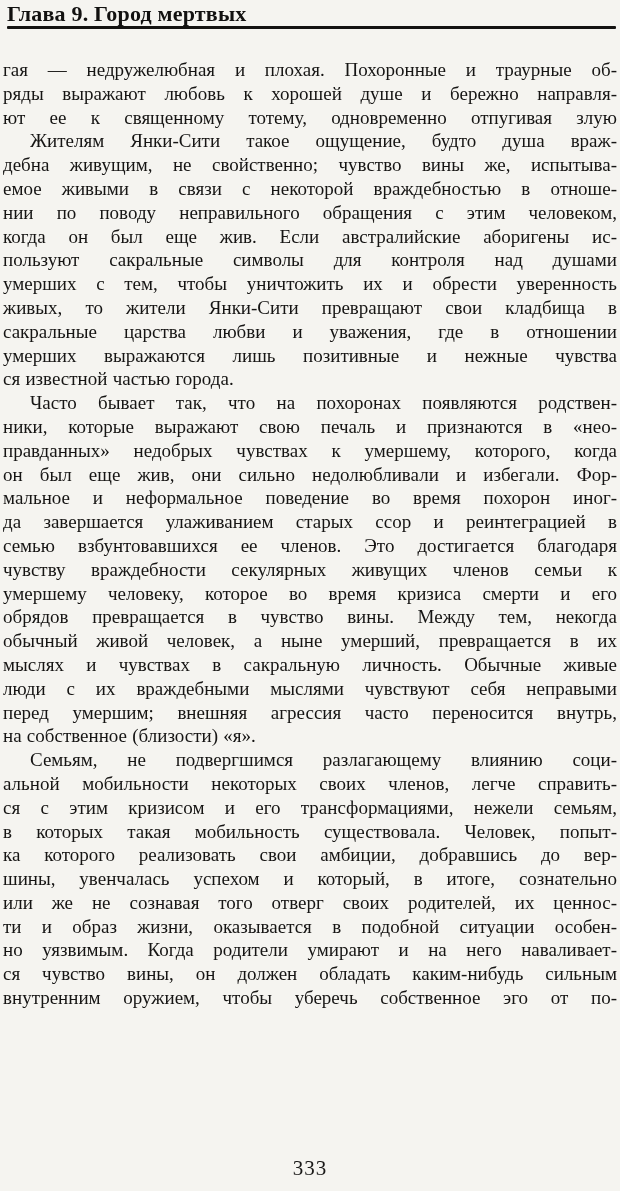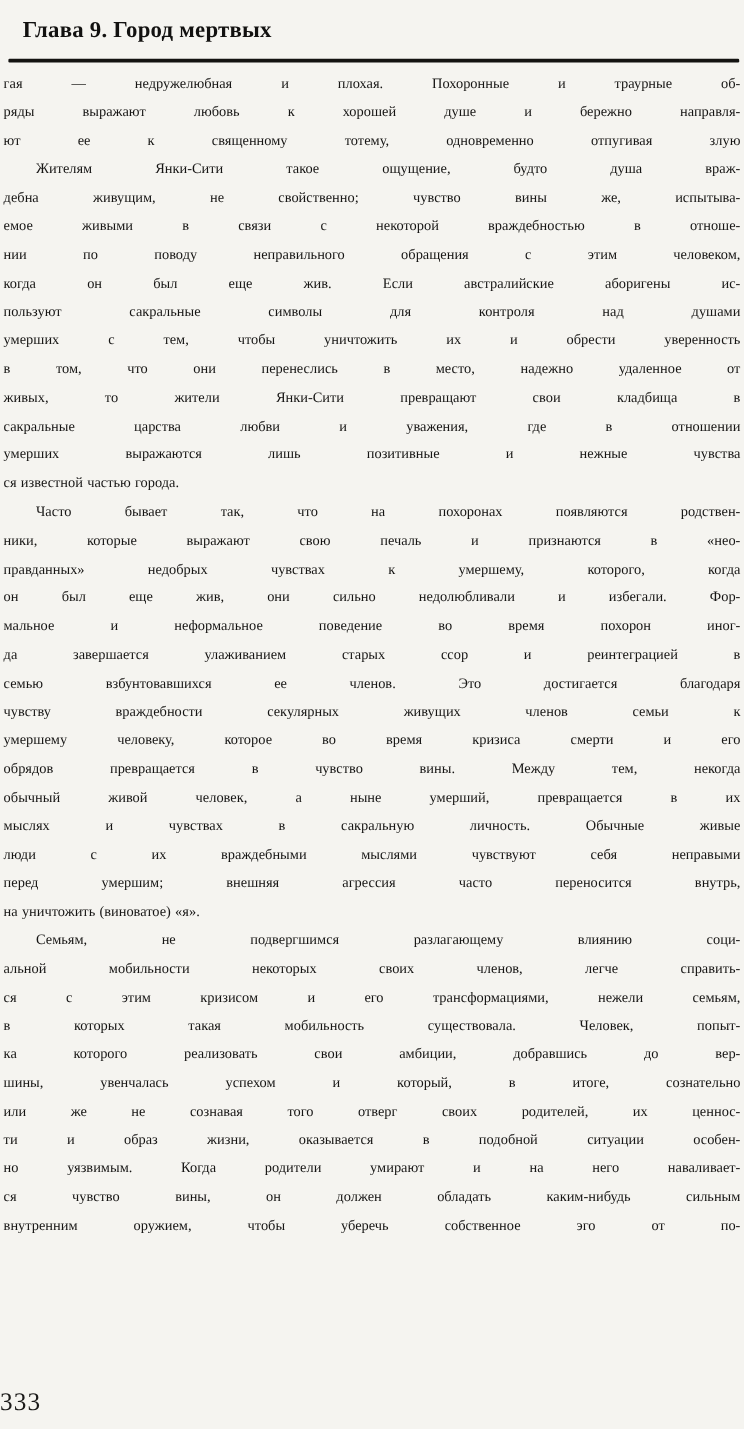--- a/index.html
+++ b/index.html
@@ -16,58 +16,59 @@
     color: #161514;
     overflow: hidden;
     box-sizing: border-box;
   }
   .page-header {
     position: absolute;
     top: 0; left: 0; right: 0;
     padding: 3px 4px 0 7px;
   }
   .chapter-title {
-    font-size: 19px;
+    font-size: 22px;
     font-weight: bold;
     line-height: 22px;
     letter-spacing: 0.2px;
-    margin: 12px;
+    margin: 0;
     color: #121110;
   }
   .header-rule {
     margin-top: 1px;
     height: 3px;
     background: #141311;
     border-radius: 1px;
   }
   .page-body {
     position: absolute;
     top: 58px;
     left: 3px;
     right: 3px;
   }
   .line {
-    font-size: 12px;
+    font-size: 19px;
     line-height: 23.8px;
     text-align: justify;
     text-align-last: justify;
     word-spacing: 0.5px;
     color: #161514;
   }
   .line.para-end {
     text-align-last: left;
   }
   .line.indent {
     text-indent: 27px;
     font-family: Liberation Serif, serif;
   }
   .page-footer {
     position: absolute;
     left: 0; right: 0;
     bottom: 10px;
+    text-align: center;
   }
   .page-number {
     font-size: 21px;
     color: #1a1918;
     letter-spacing: 1px;
   }
 </style>
 </head>
 <body>
 
@@ -81,40 +82,39 @@
       <div class="line">гая — недружелюбная и плохая. Похоронные и траурные об-</div>
       <div class="line">ряды выражают любовь к хорошей душе и бережно направля-</div>
       <div class="line">ют ее к священному тотему, одновременно отпугивая злую</div>
       <div class="line indent">Жителям Янки-Сити такое ощущение, будто душа враж-</div>
       <div class="line">дебна живущим, не свойственно; чувство вины же, испытыва-</div>
       <div class="line">емое живыми в связи с некоторой враждебностью в отноше-</div>
       <div class="line">нии по поводу неправильного обращения с этим человеком,</div>
       <div class="line">когда он был еще жив. Если австралийские аборигены ис-</div>
       <div class="line">пользуют сакральные символы для контроля над душами</div>
       <div class="line">умерших с тем, чтобы уничтожить их и обрести уверенность</div>
-      <div class="line">в том, что они перенеслись в место, надежно удаленное от</div>
       <div class="line">живых, то жители Янки-Сити превращают свои кладбища в</div>
       <div class="line">сакральные царства любви и уважения, где в отношении</div>
       <div class="line">умерших выражаются лишь позитивные и нежные чувства</div>
       <div class="line para-end">ся известной частью города.</div>
       <div class="line indent">Часто бывает так, что на похоронах появляются родствен-</div>
       <div class="line">ники, которые выражают свою печаль и признаются в «нео-</div>
       <div class="line">правданных» недобрых чувствах к умершему, которого, когда</div>
       <div class="line">он был еще жив, они сильно недолюбливали и избегали. Фор-</div>
       <div class="line">мальное и неформальное поведение во время похорон иног-</div>
       <div class="line">да завершается улаживанием старых ссор и реинтеграцией в</div>
       <div class="line">семью взбунтовавшихся ее членов. Это достигается благодаря</div>
       <div class="line">чувству враждебности секулярных живущих членов семьи к</div>
       <div class="line">умершему человеку, которое во время кризиса смерти и его</div>
       <div class="line">обрядов превращается в чувство вины. Между тем, некогда</div>
       <div class="line">обычный живой человек, а ныне умерший, превращается в их</div>
       <div class="line">мыслях и чувствах в сакральную личность. Обычные живые</div>
       <div class="line">люди с их враждебными мыслями чувствуют себя неправыми</div>
       <div class="line">перед умершим; внешняя агрессия часто переносится внутрь,</div>
-      <div class="line para-end">на уничтожить (виноватое) «я».</div>
+      <div class="line para-end">на собственное (близости) «я».</div>
       <div class="line indent">Семьям, не подвергшимся разлагающему влиянию соци-</div>
       <div class="line">альной мобильности некоторых своих членов, легче справить-</div>
       <div class="line">ся с этим кризисом и его трансформациями, нежели семьям,</div>
       <div class="line">в которых такая мобильность существовала. Человек, попыт-</div>
       <div class="line">ка которого реализовать свои амбиции, добравшись до вер-</div>
       <div class="line">шины, увенчалась успехом и который, в итоге, сознательно</div>
       <div class="line">или же не сознавая того отверг своих родителей, их ценнос-</div>
       <div class="line">ти и образ жизни, оказывается в подобной ситуации особен-</div>
       <div class="line">но уязвимым. Когда родители умирают и на него наваливает-</div>
       <div class="line">ся чувство вины, он должен обладать каким-нибудь сильным</div>

